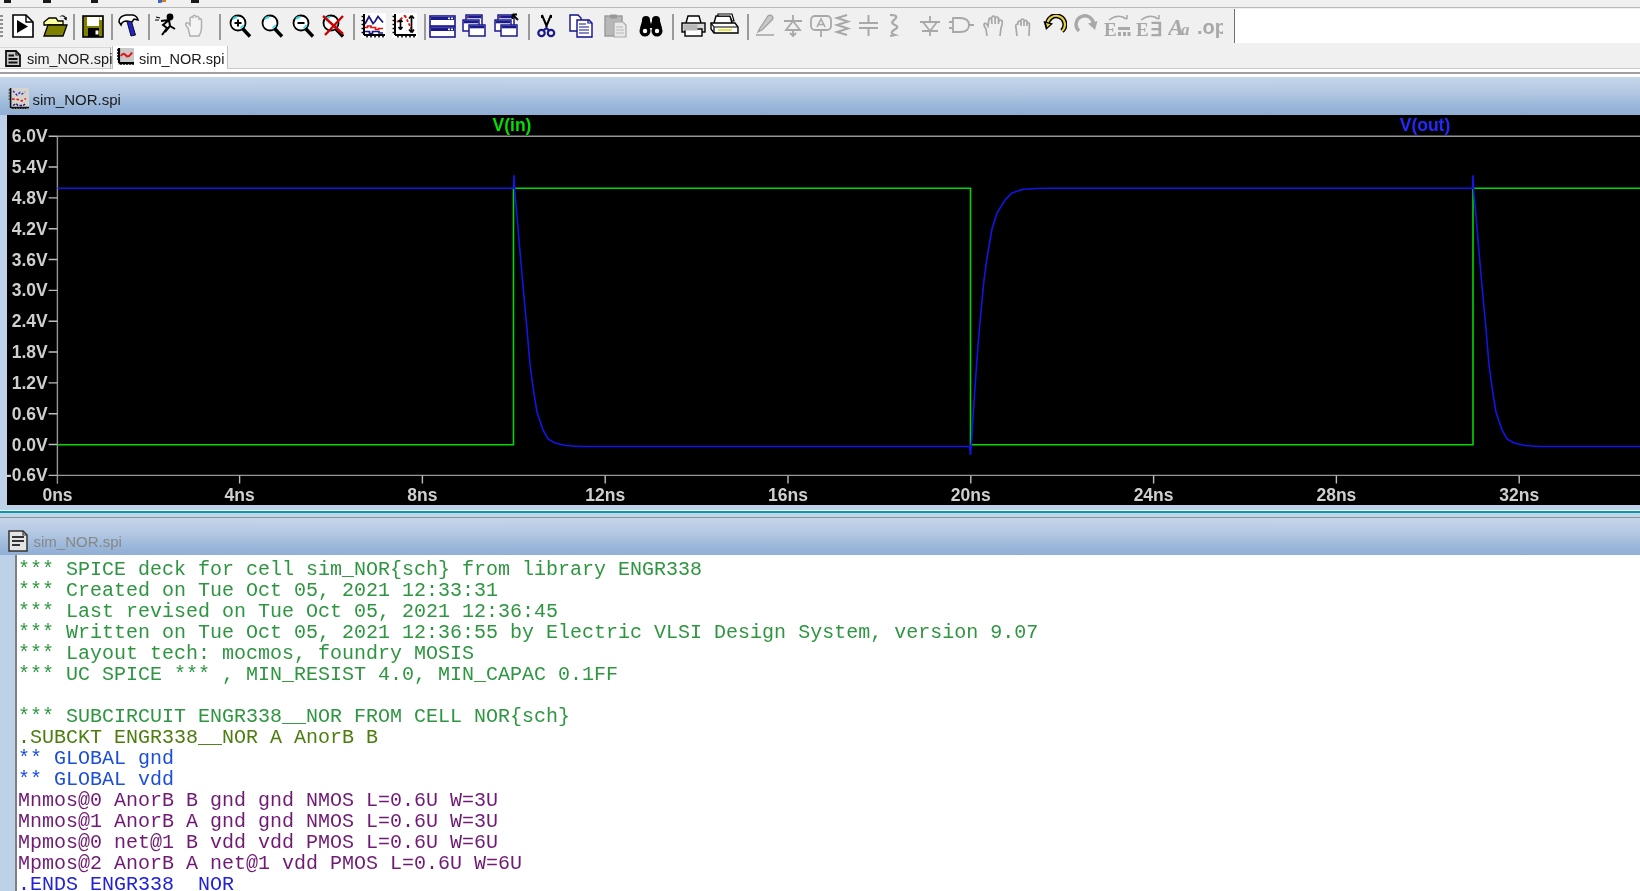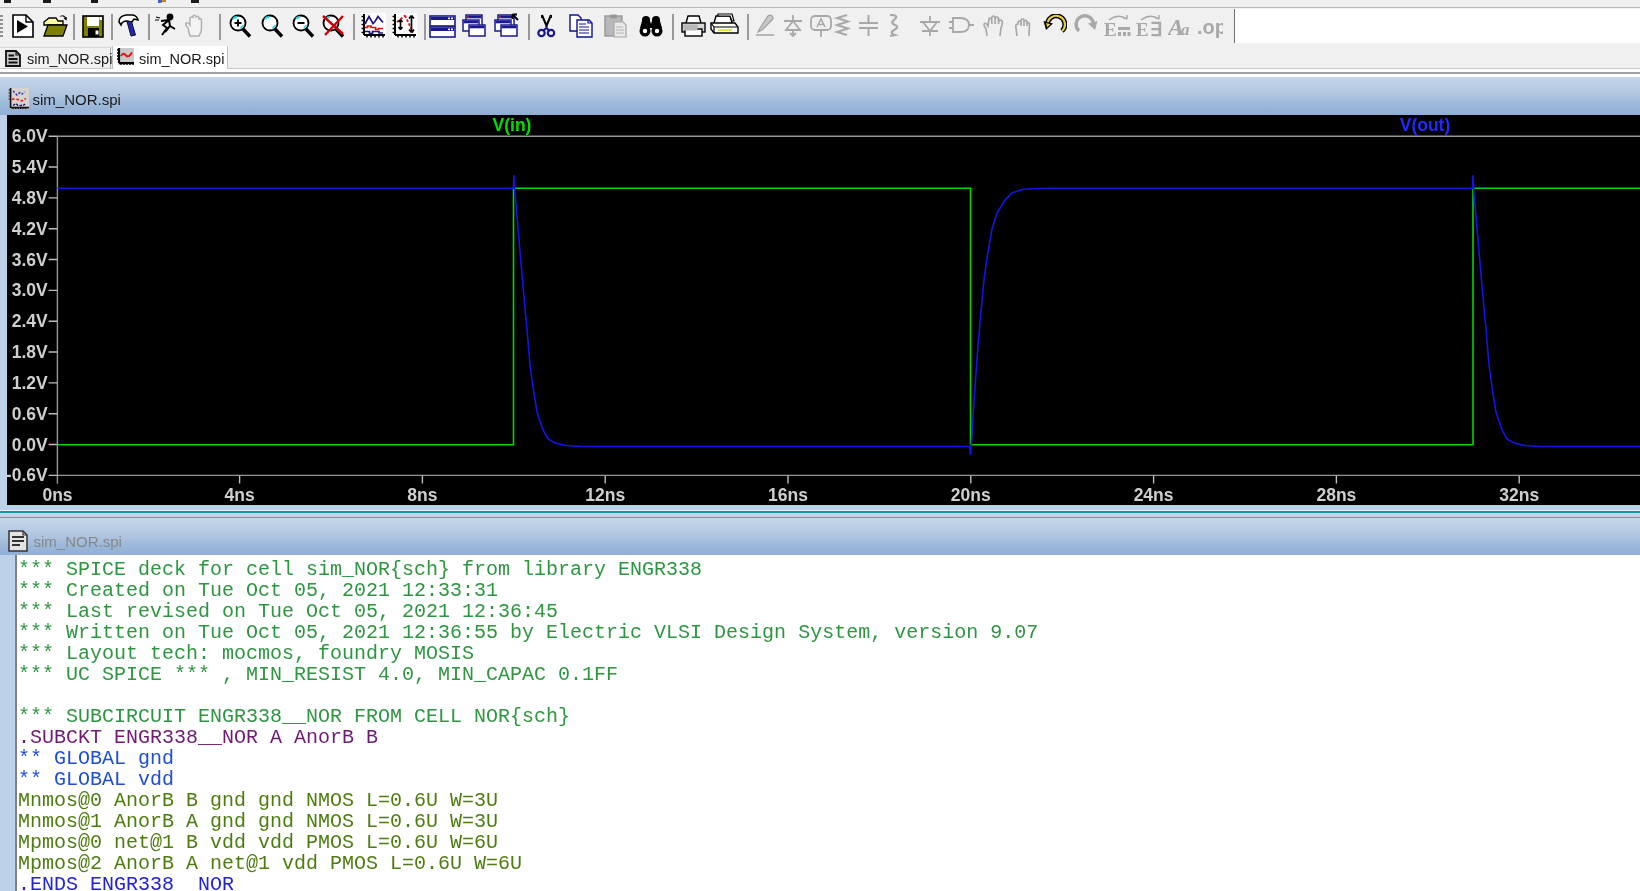--- a/index.html
+++ b/index.html
@@ -371,20 +371,20 @@
 <div class="abs" style="left:15px;top:555px;width:2px;height:336px;background:#808080;"></div>
 <div class="abs" style="left:17px;top:555px;width:1623px;height:336px;background:#ffffff;"></div>
 <pre id="spice" style="position:absolute;left:18px;top:559px;margin:0;font-family:'Liberation Mono',monospace;font-size:20px;line-height:21px;"><span style="color:#2e9640">*** SPICE deck for cell sim_NOR{sch} from library ENGR338
 *** Created on Tue Oct 05, 2021 12:33:31
 *** Last revised on Tue Oct 05, 2021 12:36:45
 *** Written on Tue Oct 05, 2021 12:36:55 by Electric VLSI Design System, version 9.07
 *** Layout tech: mocmos, foundry MOSIS
 *** UC SPICE *** , MIN_RESIST 4.0, MIN_CAPAC 0.1FF
 
 *** SUBCIRCUIT ENGR338__NOR FROM CELL NOR{sch}</span>
-<span style="color:#701a75">.SUBCKT ENGR338__NOR A AnorB B</span>
+<span style="color:#4d7c0f">.SUBCKT ENGR338__NOR A AnorB B</span>
 <span style="color:#1d4ed8">** GLOBAL gnd
 ** GLOBAL vdd</span>
-<span style="color:#4d7c0f">Mnmos@0 AnorB B gnd gnd NMOS L=0.6U W=3U
+<span style="color:#701a75">Mnmos@0 AnorB B gnd gnd NMOS L=0.6U W=3U
 Mnmos@1 AnorB A gnd gnd NMOS L=0.6U W=3U
 Mpmos@0 net@1 B vdd vdd PMOS L=0.6U W=6U
 Mpmos@2 AnorB A net@1 vdd PMOS L=0.6U W=6U</span>
 <span style="color:#2121d8">.ENDS ENGR338__NOR</span></pre>
 
 </body></html>

